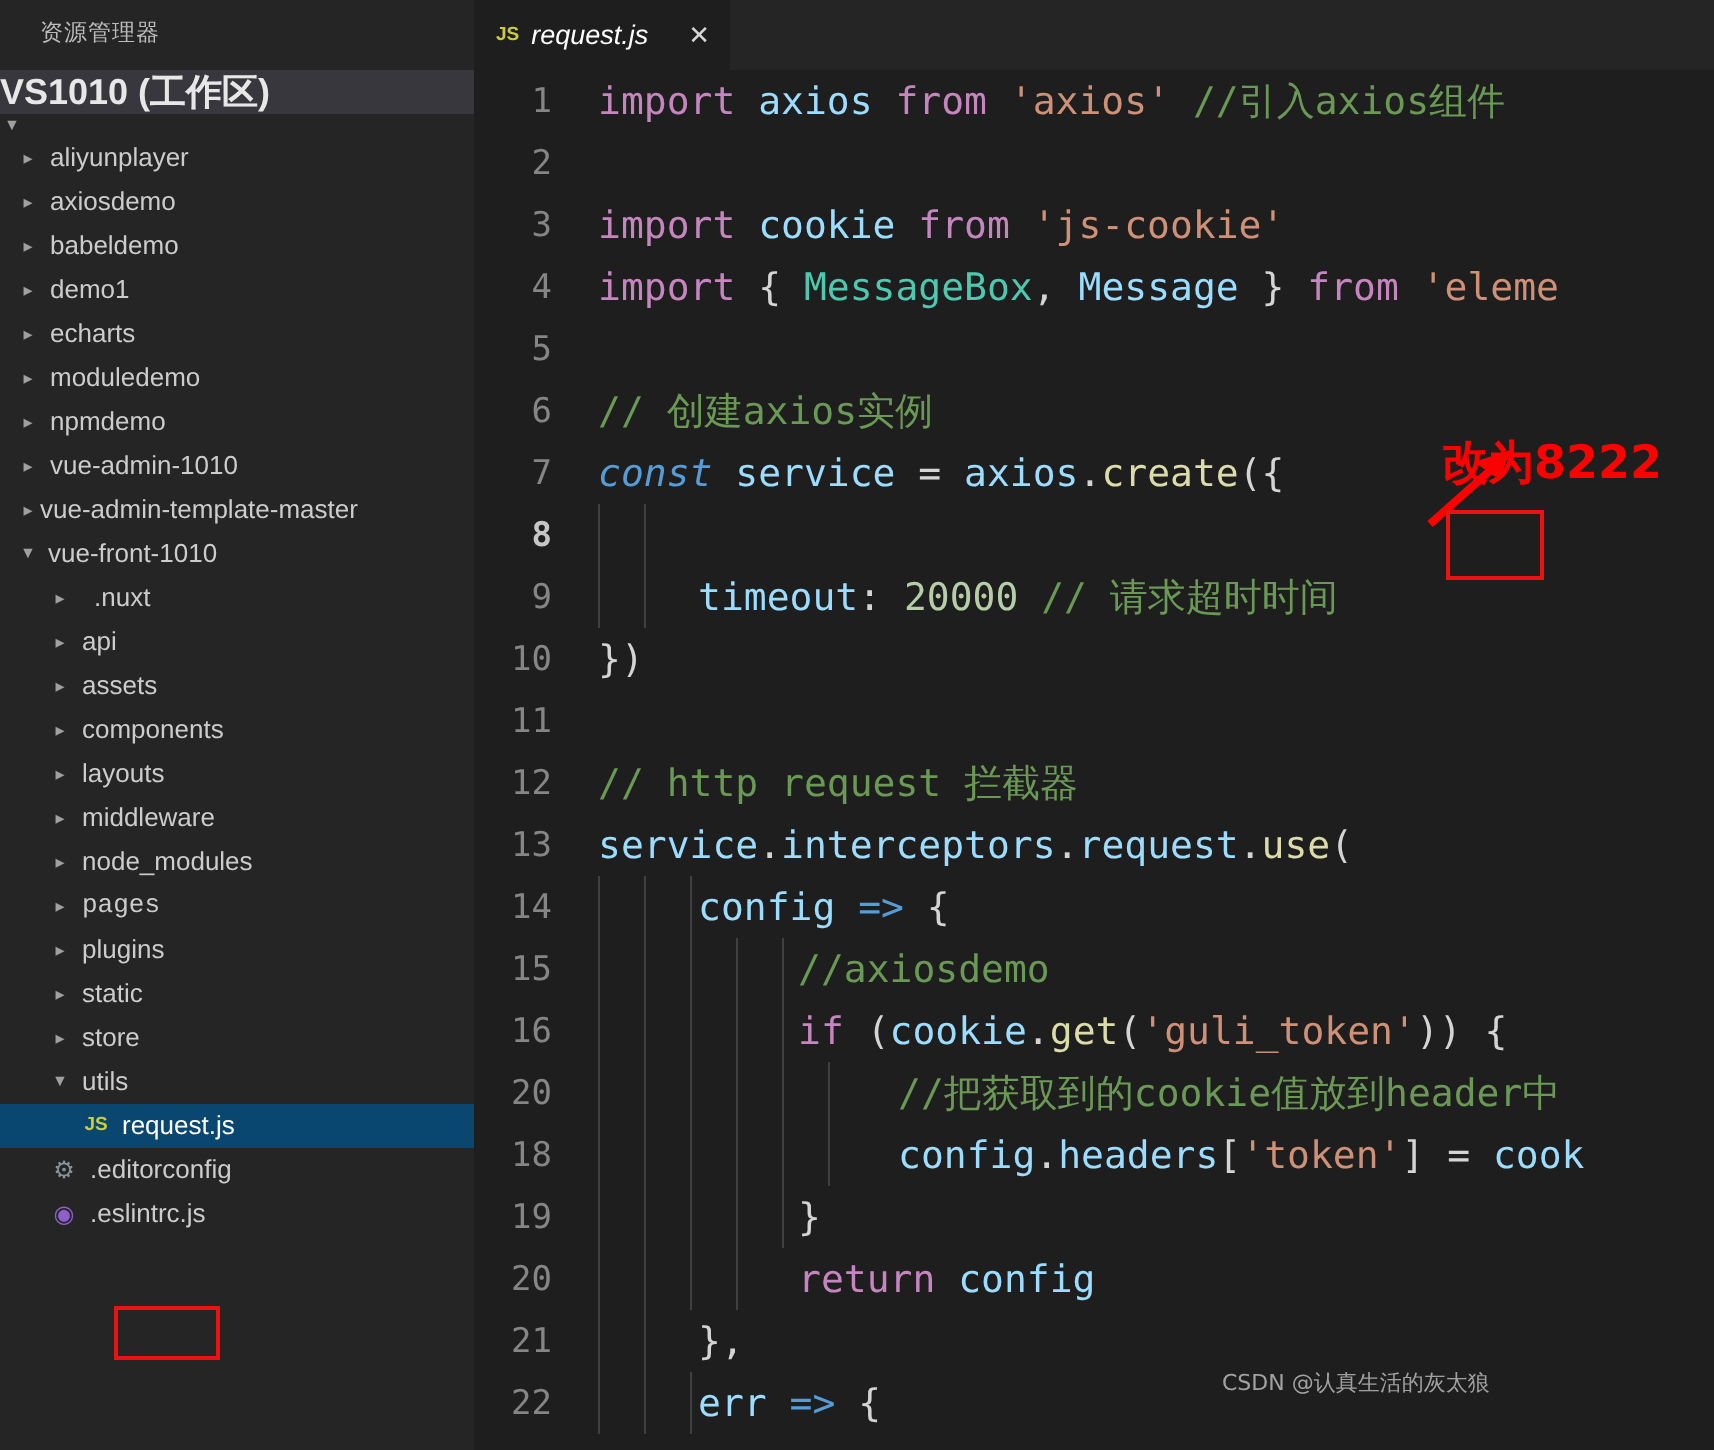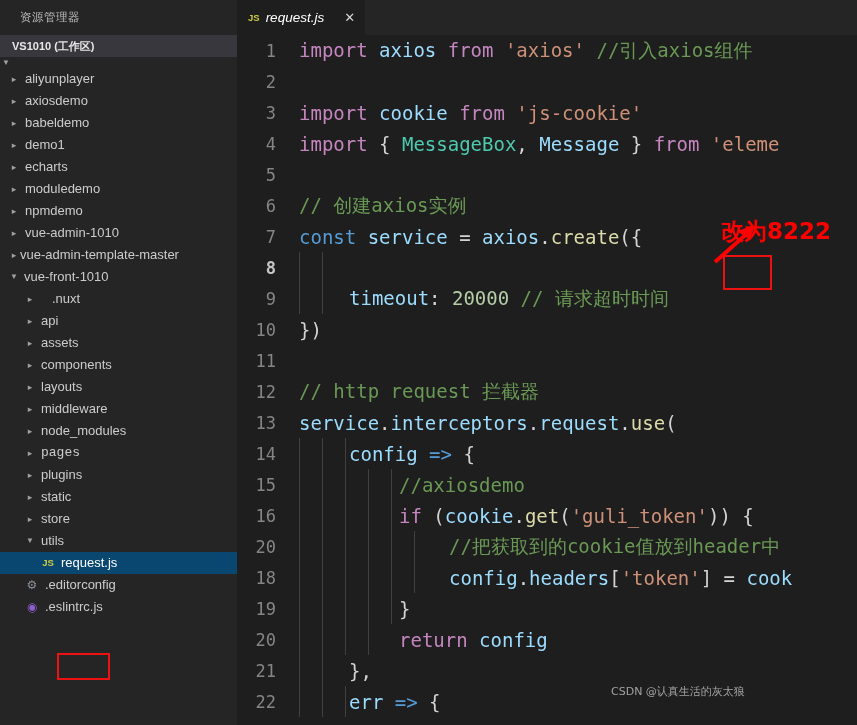--- a/index.html
+++ b/index.html
@@ -15,21 +15,21 @@
     width:237px;height:725px;background:#252526;color:#cccccc;
     position:relative;flex:0 0 237px;overflow:hidden;
   }
   .sb-title{
     height:35px;line-height:35px;padding-left:20px;
     font-size:11.5px;color:#bbbbbb;letter-spacing:.5px;
     white-space:nowrap;
   }
   .sb-ws-header{
     height:22px;line-height:22px;background:#37373d;
-    padding-left:12px;font-size:11px;font-weight:bold;color:#e7e7e7;
+    font-size:18px;font-weight:bold;color:#e7e7e7;
     white-space:nowrap;
   }
   .tree{position:relative;}
   .row{
     height:22px;line-height:22px;display:flex;align-items:center;
     font-size:13px;color:#cccccc;white-space:nowrap;cursor:pointer;
     position:relative;
   }
   .row.selected{background:#094771;color:#ffffff;}
   .row.clipped{height:11px;line-height:11px;overflow:hidden;}
@@ -85,21 +85,21 @@
     font-size:19px;white-space:pre;color:#d4d4d4;letter-spacing:0;
   }
   
   .k{color:#c586c0;}          
   .v{color:#9cdcfe;}          
   .s{color:#ce9178;}          
   .c{color:#6a9955;}          
   .f{color:#dcdcaa;}          
   .n{color:#b5cea8;}          
   .p{color:#d4d4d4;}          
-  .b{color:#569cd6;}          
+  .b{color:#569cd6;font-style:italic;}          
   .cls{color:#4ec9b0;}        
   .op{color:#569cd6;}         
   .link{text-decoration:underline;text-decoration-color:#ce9178;}
 
   
   .guide{position:absolute;width:1px;background:#404040;top:0;height:31px;}
 
   
   .ann-text{
     position:absolute;color:#ff0000;font-weight:bold;font-size:23px;
@@ -172,21 +172,21 @@
           <span class="lbl" style="margin-left: 0;">vue-admin-template-master</span>
         </div>
         <div class="row">
           <span style="display: inline-block; flex: 0 0 8px; width: 8px;"></span>
           <span class="twisty tw-open">▼</span>
           <span class="lbl" style="margin-left: 4px;">vue-front-1010</span>
         </div>
         <div class="row">
           <span style="display: inline-block; flex: 0 0 24px; width: 24px;"></span>
           <span class="twisty">▸</span>
-          <span class="lbl" style="margin-left: 16px;">.nuxt</span>
+          <span class="lbl" style="margin-left: 11px;">.nuxt</span>
         </div>
         <div class="row">
           <span style="display: inline-block; flex: 0 0 24px; width: 24px;"></span>
           <span class="twisty">▸</span>
           <span class="lbl" style="margin-left: 5px;">api</span>
         </div>
         <div class="row">
           <span style="display: inline-block; flex: 0 0 24px; width: 24px;"></span>
           <span class="twisty">▸</span>
           <span class="lbl" style="margin-left: 5px;">assets</span>

